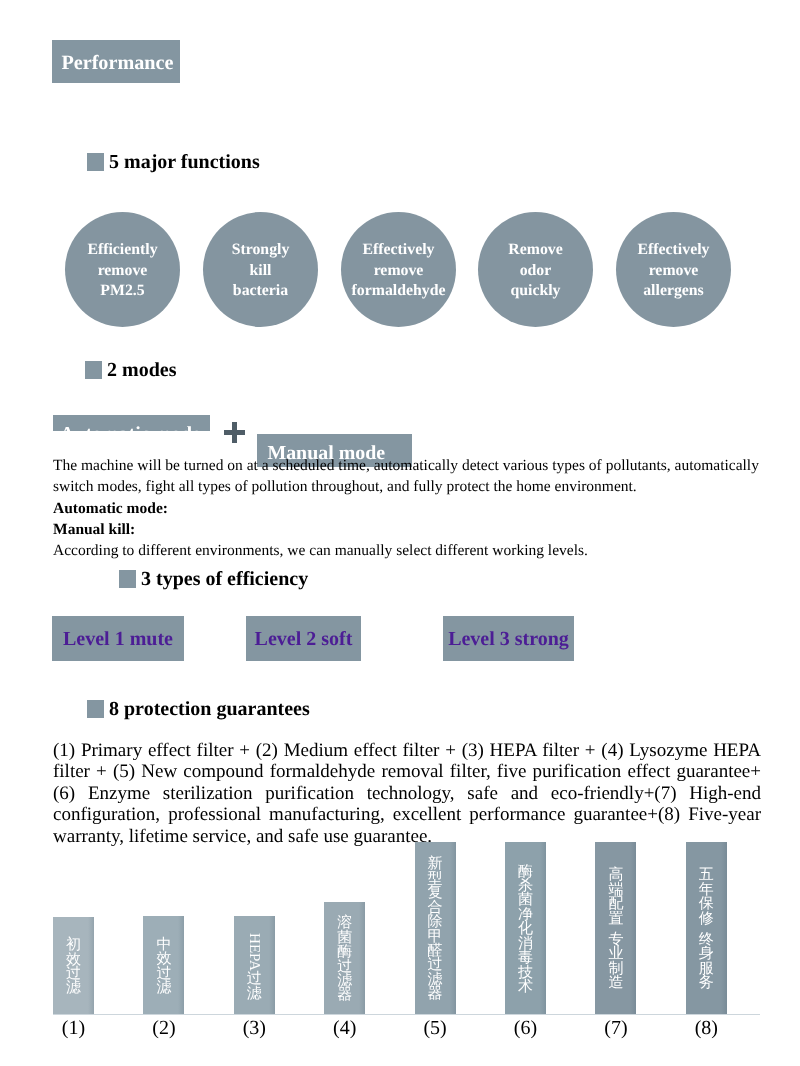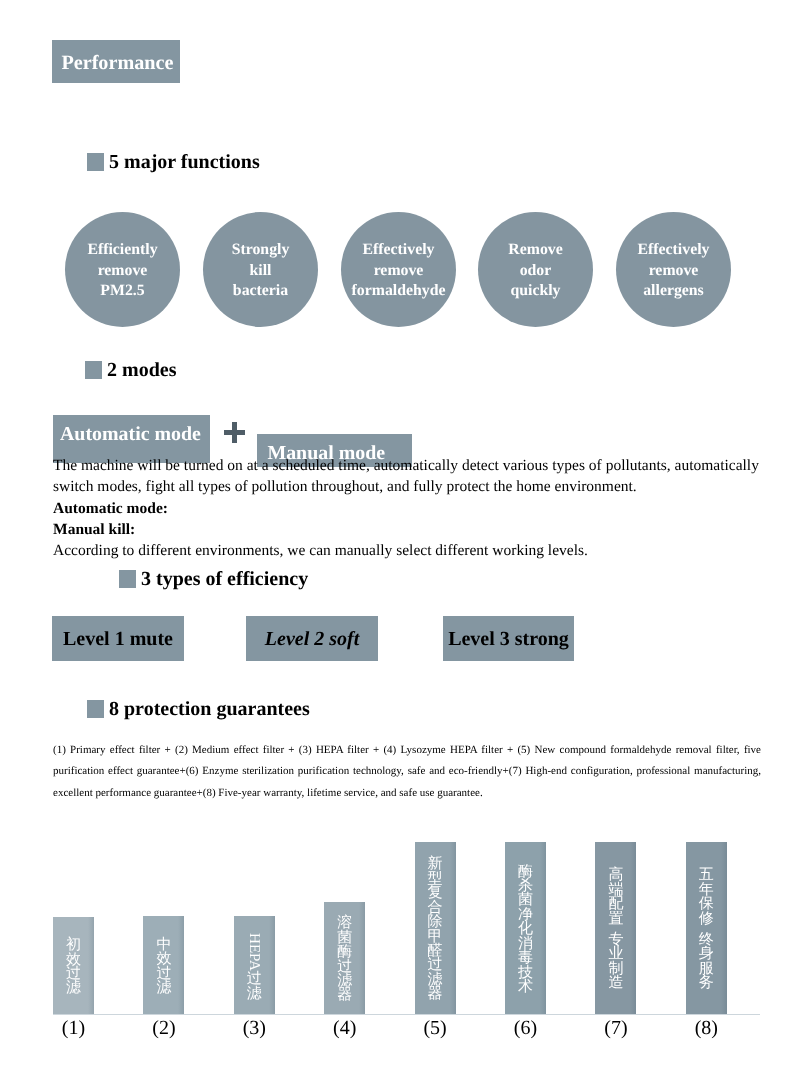--- a/index.html
+++ b/index.html
@@ -49,25 +49,25 @@
   #plus-sign i{position:absolute;background:#4f5d67;display:block;}
   #plus-sign i.h{left:0;top:8.3px;width:21px;height:4.4px;}
   #plus-sign i.v{top:0;left:8.3px;height:21px;width:4.4px;}
 
   
   .para{font-size:15.5px;line-height:21.3px;color:#000;text-align:left;}
   .para b{font-weight:bold;}
 
   
   .lvl{background:#8496a1;display:flex;align-items:center;justify-content:center;}
-  .lvl .lbl{color:#000000;font-weight:bold;font-size:20px;line-height:1;white-space:nowrap;}
+  .lvl .lbl{color:#4c1d95;font-weight:bold;font-size:20px;line-height:1;white-space:nowrap;}
 
   
   #guar-para{
-    left:53px;top:740px;width:708px;font-size:11px;line-height:21.4px;
+    left:53px;top:740px;width:708px;font-size:19px;line-height:21.4px;
     text-align:justify;
   }
 
   
   #chart{left:0;top:0;width:800px;height:1066px;}
   .bar{
     position:absolute;
     color:#fff;font-weight:bold;font-size:15px;
     overflow:hidden;
     display:flex;align-items:center;justify-content:center;
@@ -126,21 +126,21 @@
   <span>
     <span>Effectively</span><br><span>remove</span><br><span>allergens</span>
   </span>
 </div>
 
 <div class="abs sec-head" style="left:49px;top:360px;">
   <span class="sq"></span>
   <span class="txt">2 modes</span>
 </div>
 
-<div class="abs mode-chip" style="left:53px;top:414.6px;width:157px;height:48px;">
+<div class="abs mode-chip" style="left:53px;top:414.6px;width:157px;height:16px;">
   <span class="lbl">Automatic mode</span>
 </div>
 <div class="abs" id="plus-sign" style="left:224px;top:422px;">
   <i class="h"></i>
     <i class="v"></i>
 </div>
 <div class="abs mode-chip" style="left:256.6px;top:434px;width:155px;height:33.4px;">
   <span class="lbl" style="left:10.8px">Manual mode</span>
 </div>
 
@@ -152,21 +152,21 @@
 </div>
 
 <div class="abs sec-head" style="left:51px;top:569px;margin-left:32px;">
   <span class="sq"></span>
   <span class="txt">3 types of efficiency</span>
 </div>
 
 <div class="abs lvl" style="left:52px;top:616px;width:132px;height:45px;">
   <span class="lbl">Level 1 mute</span>
 </div>
-<div class="abs lvl" style="left:246px;top:616px;width:132px;height:45px;font-style:italic;">
+<div class="abs lvl" style="left:246px;top:616px;width:115px;height:45px;">
   <span class="lbl">Level 2 soft</span>
 </div>
 <div class="abs lvl" style="left:443px;top:616px;width:131px;height:45px;">
   <span class="lbl">Level 3 strong</span>
 </div>
 
 <div class="abs sec-head" style="left:51px;top:699px;">
   <span class="sq"></span>
   <span class="txt">8 protection guarantees</span>
 </div>

